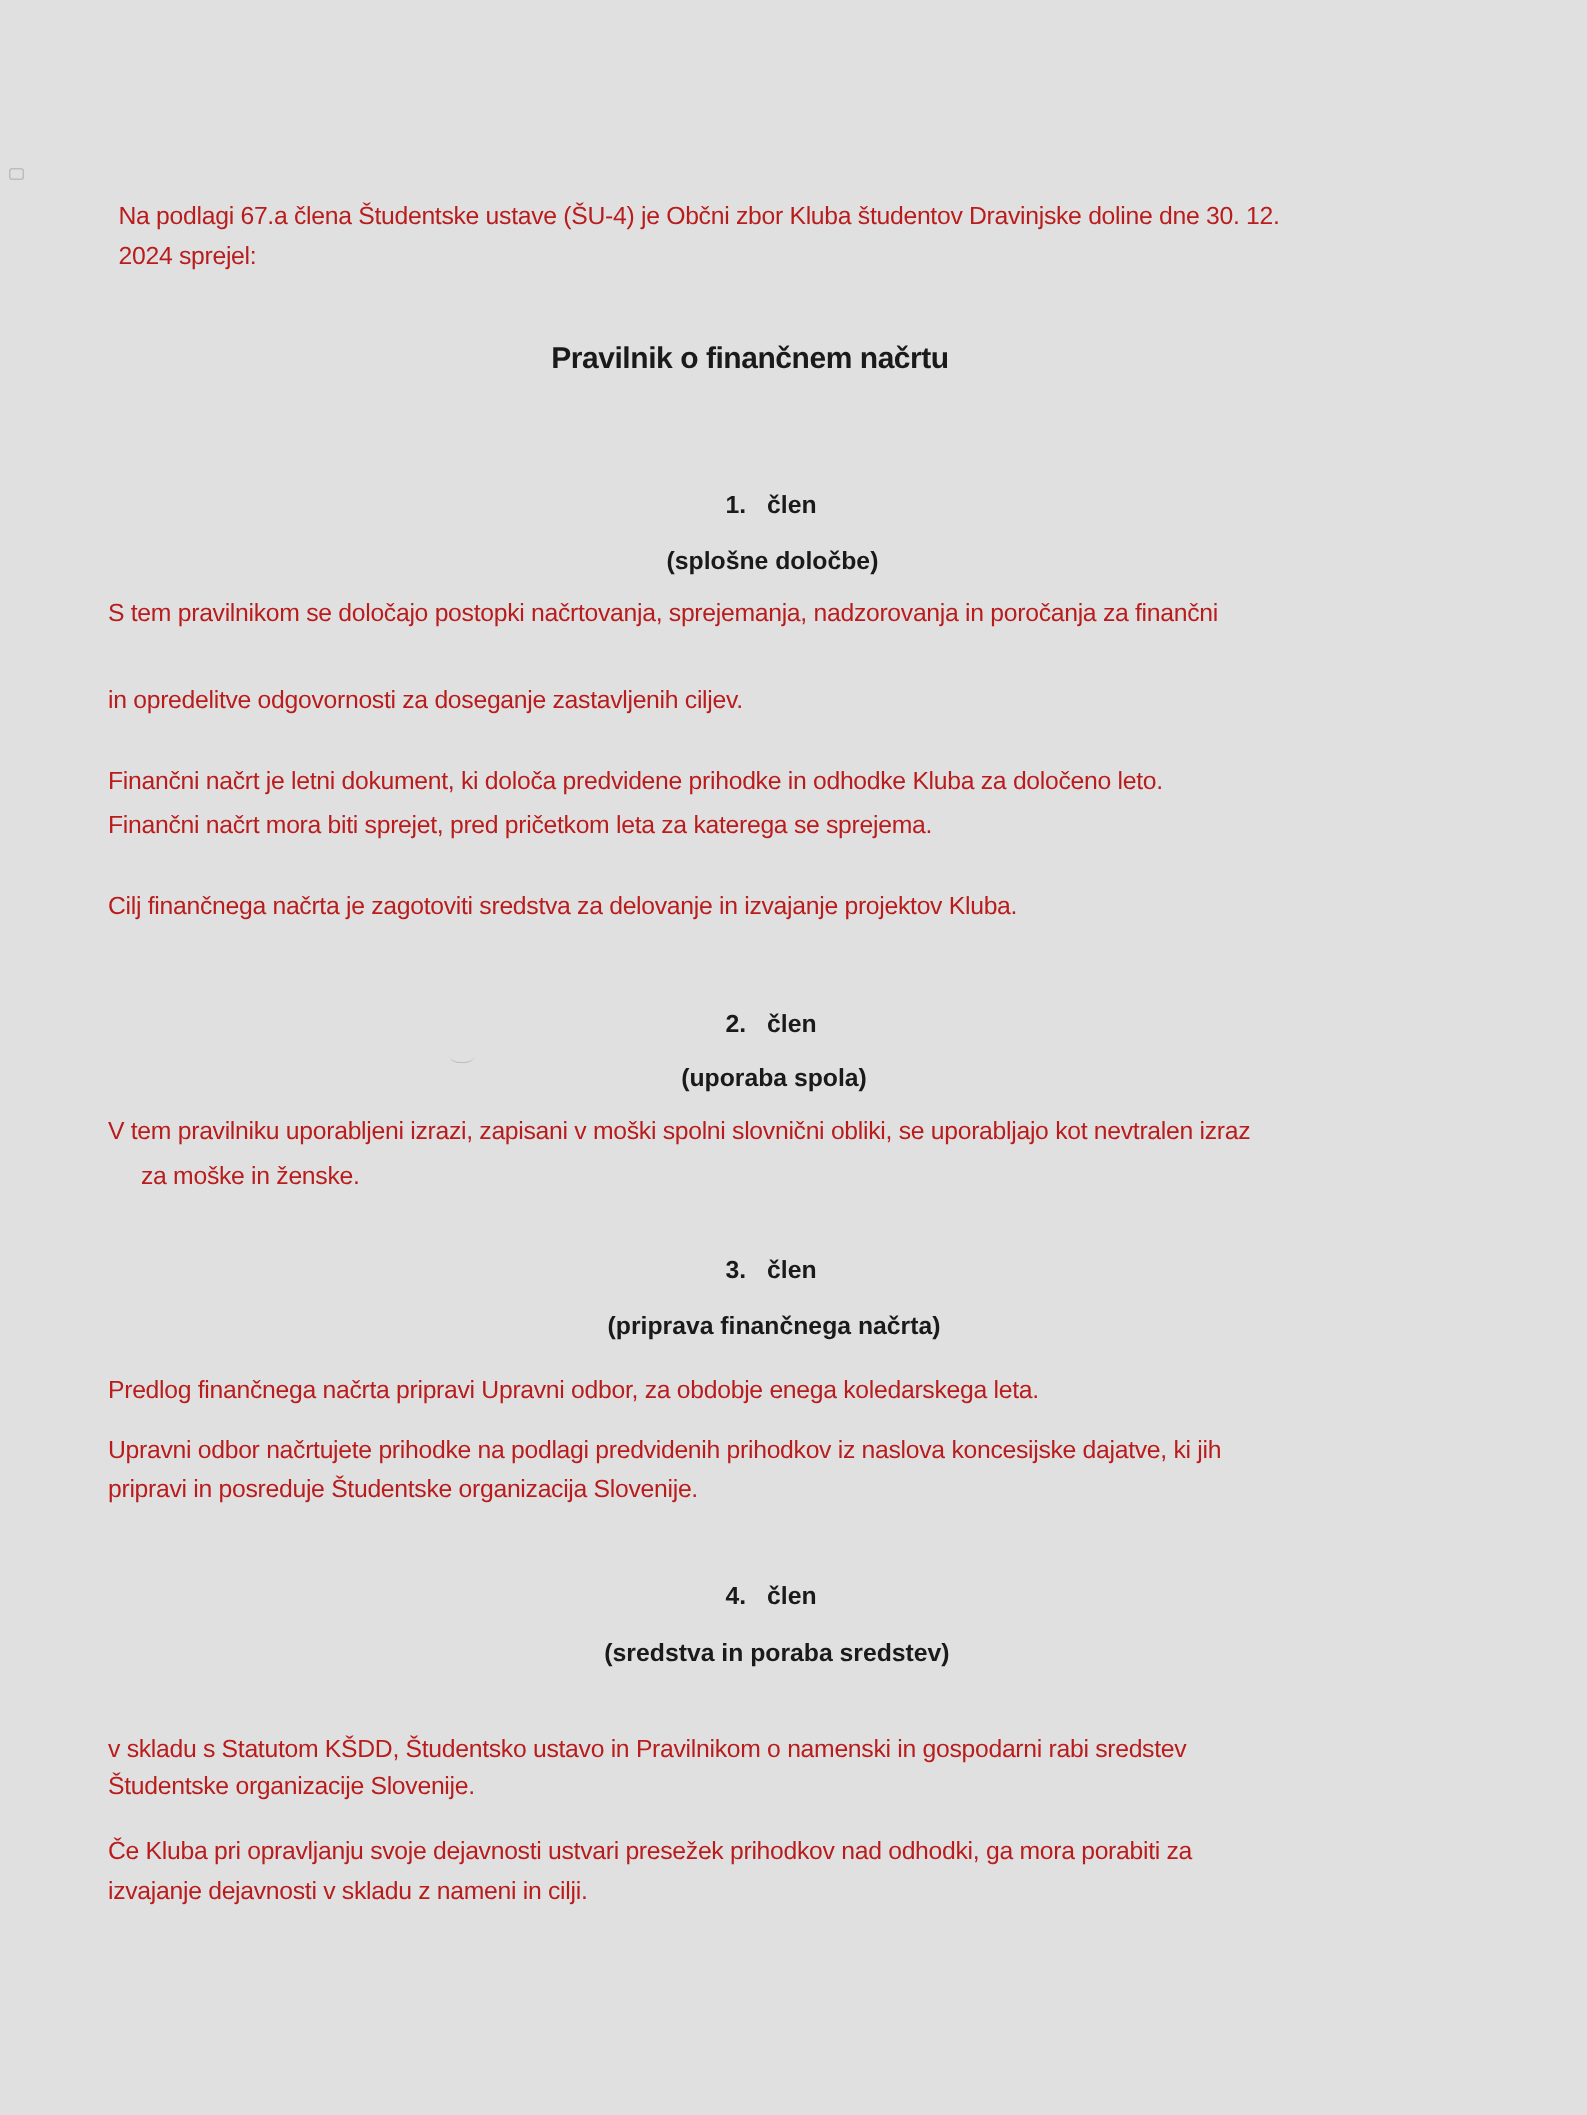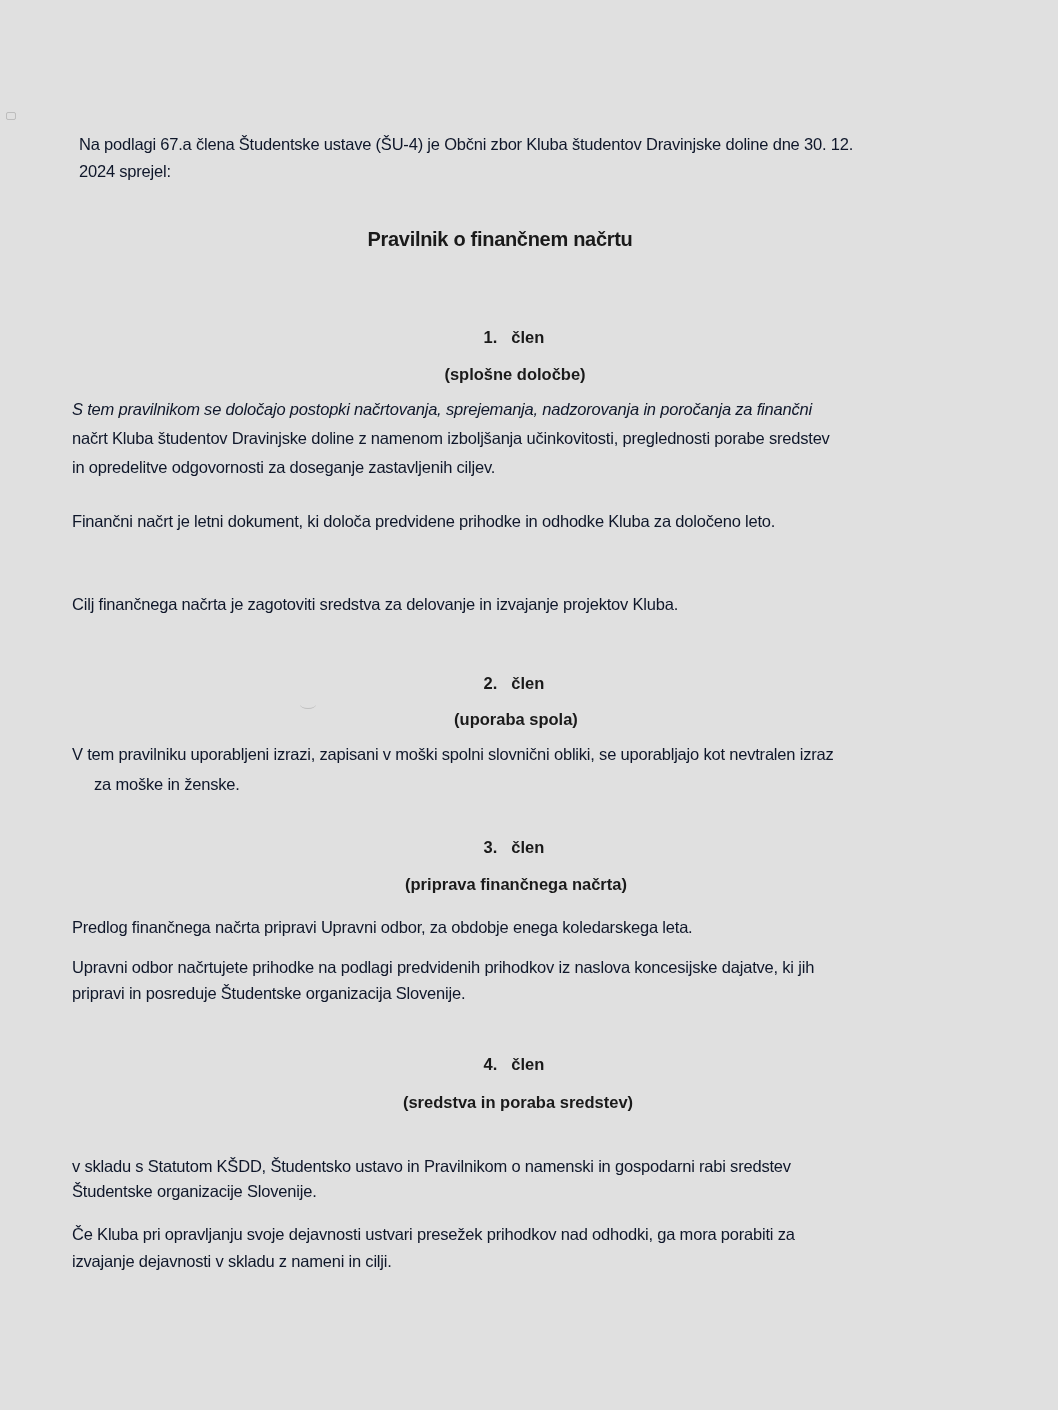--- a/index.html
+++ b/index.html
@@ -20,21 +20,21 @@
     left: 0; top: 0;
     width: 1058px;
     height: 1410px;
   }
   .line {
     position: absolute;
     left: 72px;
     font-size: 16.5px;
     letter-spacing: -0.2px;
     white-space: nowrap;
-    color: #0f172a;
+    color: #b91c1c;
   }
   .center {
     position: absolute;
     left: 0;
     width: 1058px;
     text-align: center;
     white-space: nowrap;
     color: #1a1a1a;
   }
   .title {
@@ -77,25 +77,25 @@
   <div class="line" style="top:135px; left:79px;">Na podlagi 67.a člena Študentske ustave (ŠU-4) je Občni zbor Kluba študentov Dravinjske doline dne 30. 12.</div>
   <div class="line" style="top:162px; left:79px;">2024 sprejel:</div>
 
   <div class="center title" style="top:228px; left:-29px;">Pravilnik o finančnem načrtu</div>
 
   <div class="center art-num" style="top:328px; left:-15px;">
     <span class="num">1.</span><span>člen</span>
   </div>
   <div class="center art-sub" style="top:365px; left:-14px;">(splošne določbe)</div>
 
-  <div class="line" style="top:400px;font-style:italic;">S tem pravilnikom se določajo postopki načrtovanja, sprejemanja, nadzorovanja in poročanja za finančni</div>
-  <div class="line" style="top:429px;">načrt Kluba študentov Dravinjske doline z namenom izboljšanja učinkovitosti, preglednosti porabe sredstev</div>
+  <div class="line" style="top:400px;">S tem pravilnikom se določajo postopki načrtovanja, sprejemanja, nadzorovanja in poročanja za finančni</div>
   <div class="line" style="top:458px;">in opredelitve odgovornosti za doseganje zastavljenih ciljev.</div>
 
   <div class="line" style="top:512px;">Finančni načrt je letni dokument, ki določa predvidene prihodke in odhodke Kluba za določeno leto.</div>
+  <div class="line" style="top:541px;">Finančni načrt mora biti sprejet, pred pričetkom leta za katerega se sprejema.</div>
 
   <div class="line" style="top:595px;">Cilj finančnega načrta je zagotoviti sredstva za delovanje in izvajanje projektov Kluba.</div>
 
   <div class="center art-num" style="top:674px; left:-15px;">
     <span class="num">2.</span><span>člen</span>
   </div>
   <div class="center art-sub" style="top:710px; left:-13px;">(uporaba spola)</div>
 
   <div class="line" style="top:745px;">V tem pravilniku uporabljeni izrazi, zapisani v moški spolni slovnični obliki, se uporabljajo kot nevtralen izraz</div>
   <div class="line" style="top:775px;margin-left:22px;">za moške in ženske.</div>

